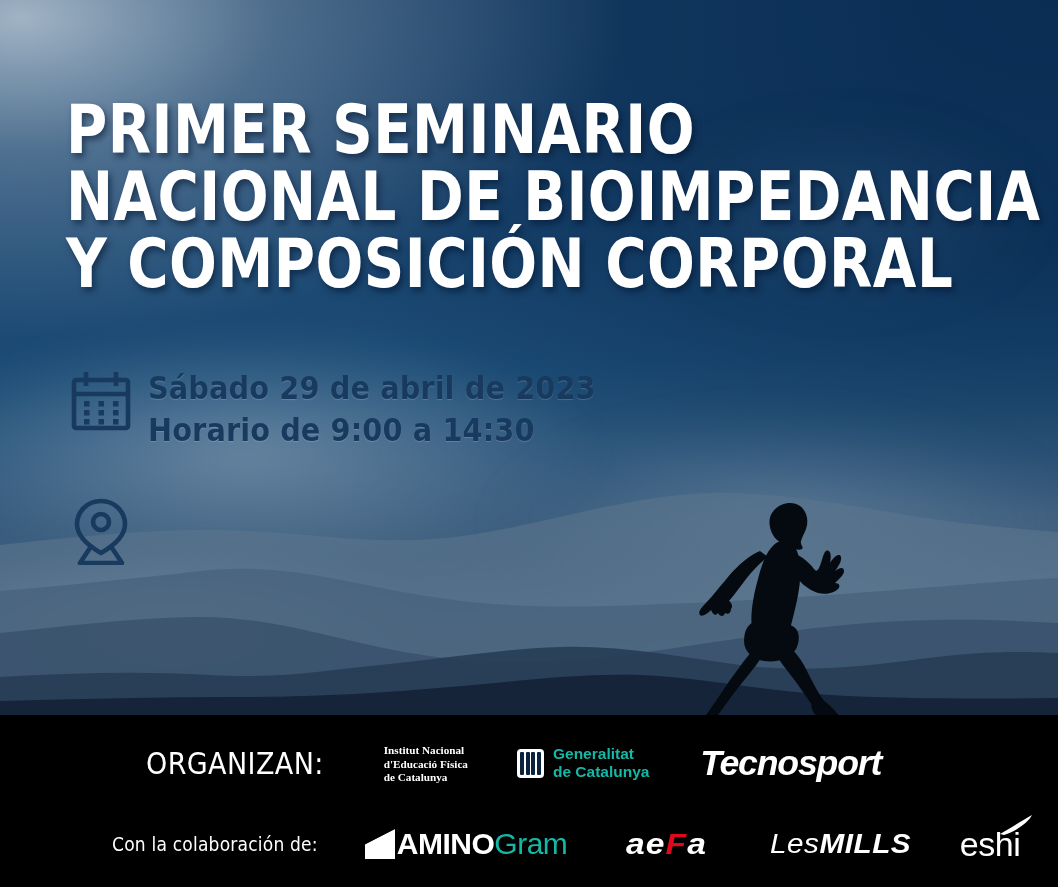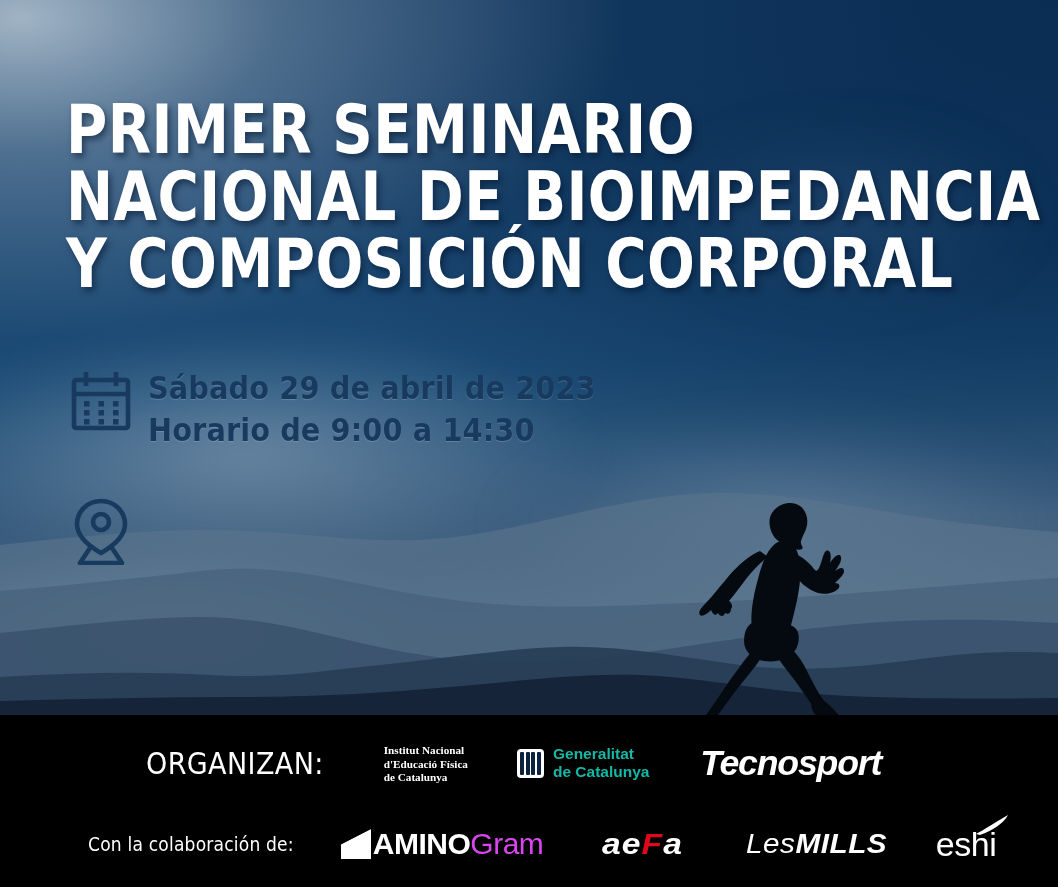--- a/index.html
+++ b/index.html
@@ -69,21 +69,21 @@
     line-height:1.30;
     letter-spacing:0.1px;
     text-shadow:0 1px 1px rgba(255,255,255,0.18);
   }
   .info-text span{display:block;white-space:nowrap;}
 
   
   .footer{position:absolute;left:0;right:0;bottom:0;height:172px;background:#000000;}
   .frow{display:flex;align-items:center;width:100%;gap:13px;}
   .frow1{height:96px;padding-left:146px;}
-  .frow2{height:66px;padding-left:88px;}
+  .frow2{height:66px;padding-left:112px;}
 
   .flabel{
     color:#ffffff;
     font-family:"Liberation Sans Narrow","DejaVu Sans Condensed","Liberation Sans", sans-serif;
     font-weight:normal;
     white-space:nowrap;
   }
   .flabel.big{font-size:30px;letter-spacing:0.4px;}
   .flabel.small{font-size:19px;letter-spacing:0.2px;}
 
@@ -128,21 +128,21 @@
   .amino-mark::before{content:"";position:absolute;left:0;top:0;
     border-left:30px solid #000;border-bottom:15px solid transparent;}
   .amino-mark::after{content:"";position:absolute;left:50%;top:52%;
     width:7px;height:7px;margin-left:-3.5px;margin-top:-3.5px;
     background:#ffffff;border-radius:50%;z-index:2;}
   .amino-mark i{position:absolute;left:0;top:0;width:100%;height:52%;
     background:#000;clip-path:polygon(0 0,100% 0,100% 0,0 100%);}
   .amino-txt{margin-left:2px;white-space:nowrap;
     font-family:"Liberation Sans","DejaVu Sans",sans-serif;font-size:30px;line-height:1;}
   .amino-b{color:#fff;font-weight:bold;letter-spacing:-0.5px;}
-  .amino-l{color:#d946ef;font-weight:normal;letter-spacing:-0.5px;}
+  .amino-l{color:#14b8a6;font-weight:normal;letter-spacing:-0.5px;}
 
   
   .aefa{margin-left:46px;white-space:nowrap;
     font-family:"Liberation Sans","DejaVu Sans",sans-serif;
     font-weight:bold;font-style:italic;font-size:30px;letter-spacing:1px;
     transform:scaleX(1.12);transform-origin:left center;}
   .aefa .w{color:#ffffff;}
   .aefa .r{color:#e2081b;}
 
   

